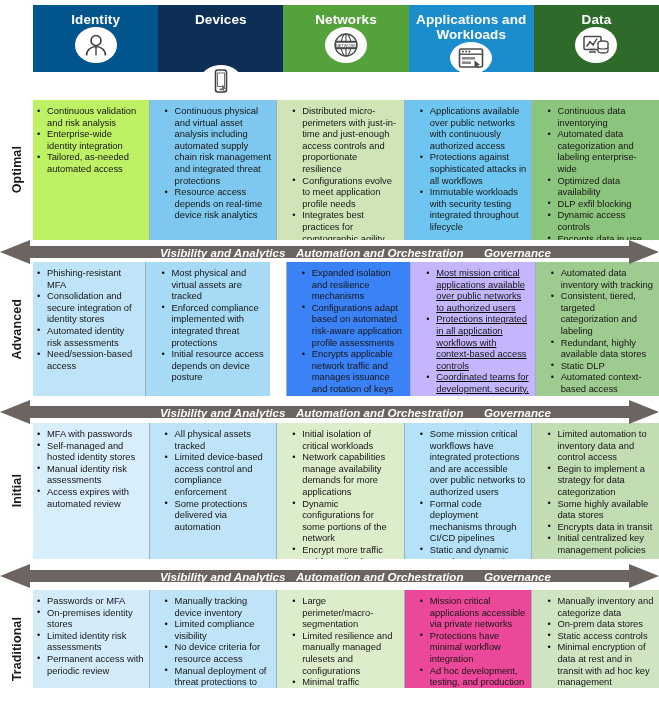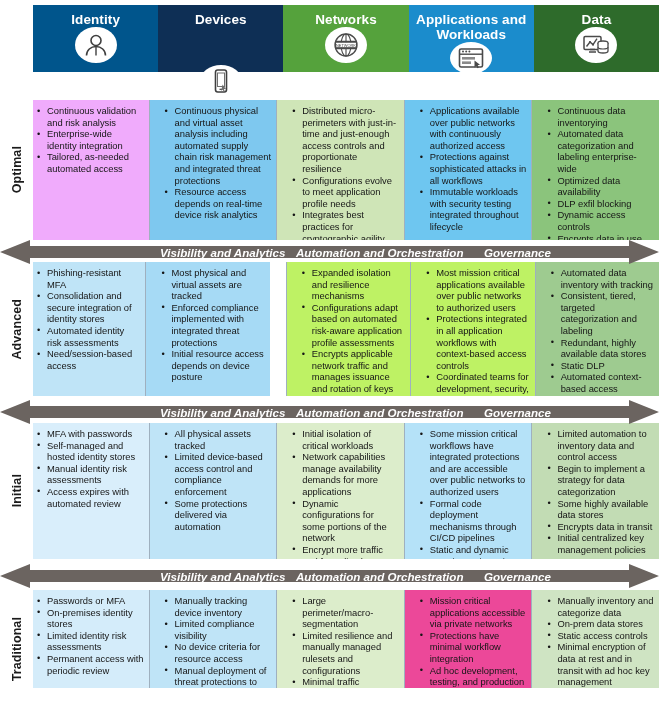--- a/index.html
+++ b/index.html
@@ -251,21 +251,21 @@
             <path d="M10 20.5 h5 M9 23 h7" stroke="#4a4a4a" stroke-width="1.3"></path>
             <ellipse cx="23" cy="14" rx="5" ry="2" fill="#ffffff" stroke="#4a4a4a" stroke-width="1.3"></ellipse>
             <path d="M18 14 v8 a5 2 0 0 0 10 0 v-8" fill="#ffffff" stroke="#4a4a4a" stroke-width="1.3"></path>
             <path d="M18 18 a5 2 0 0 0 10 0" fill="none" stroke="#4a4a4a" stroke-width="1.1"></path>
           </svg>
         </div>
       </div>
     </div>
 
     <div class="row-band" style="top:100px;height:140px;">
-      <div class="cell" style="background:#f0abfc;">
+      <div class="cell" style="background:#bef264;">
         <ul class="bullets">
           <li>Continuous validation and risk analysis</li>
           <li>Enterprise-wide identity integration</li>
           <li>Tailored, as-needed automated access</li>
         </ul>
       </div>
       <div class="cell" style="background:#7ec8ef;">
         <ul class="bullets">
           <li>Continuous physical and virtual asset analysis including automated supply chain risk management and integrated threat protections</li>
           <li>Resource access depends on real-time device risk analytics</li>
@@ -306,28 +306,28 @@
           <li>Need/session-based access</li>
         </ul>
       </div>
       <div class="cell" style="background:#a6daf5;">
         <ul class="bullets">
           <li>Most physical and virtual assets are tracked</li>
           <li>Enforced compliance implemented with integrated threat protections</li>
           <li>Initial resource access depends on device posture</li>
         </ul>
       </div>
-      <div class="cell" style="background:#bef264;margin-left:16px;">
+      <div class="cell" style="background:#3b82f6;margin-left:16px;">
         <ul class="bullets">
           <li>Expanded isolation and resilience mechanisms</li>
           <li>Configurations adapt based on automated risk-aware application profile assessments</li>
           <li>Encrypts applicable network traffic and manages issuance and rotation of keys</li>
         </ul>
       </div>
-      <div class="cell" style="background:#bef264;">
+      <div class="cell" style="background:#c4b5fd;text-decoration:underline;">
         <ul class="bullets">
           <li>Most mission critical applications available over public networks to authorized users</li>
           <li>Protections integrated in all application workflows with context-based access controls</li>
           <li>Coordinated teams for development, security, and operations</li>
         </ul>
       </div>
       <div class="cell" style="background:#9ecb90;">
         <ul class="bullets">
           <li>Automated data inventory with tracking</li>
           <li>Consistent, tiered, targeted categorization and labeling</li>

